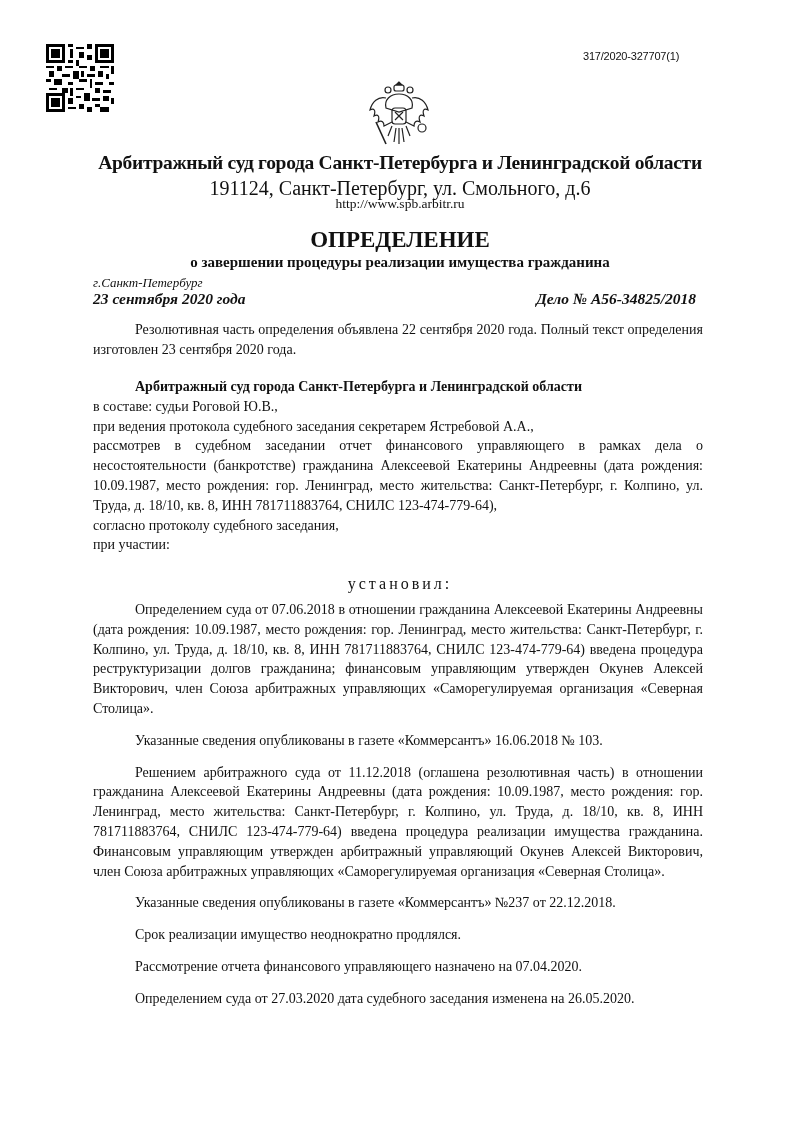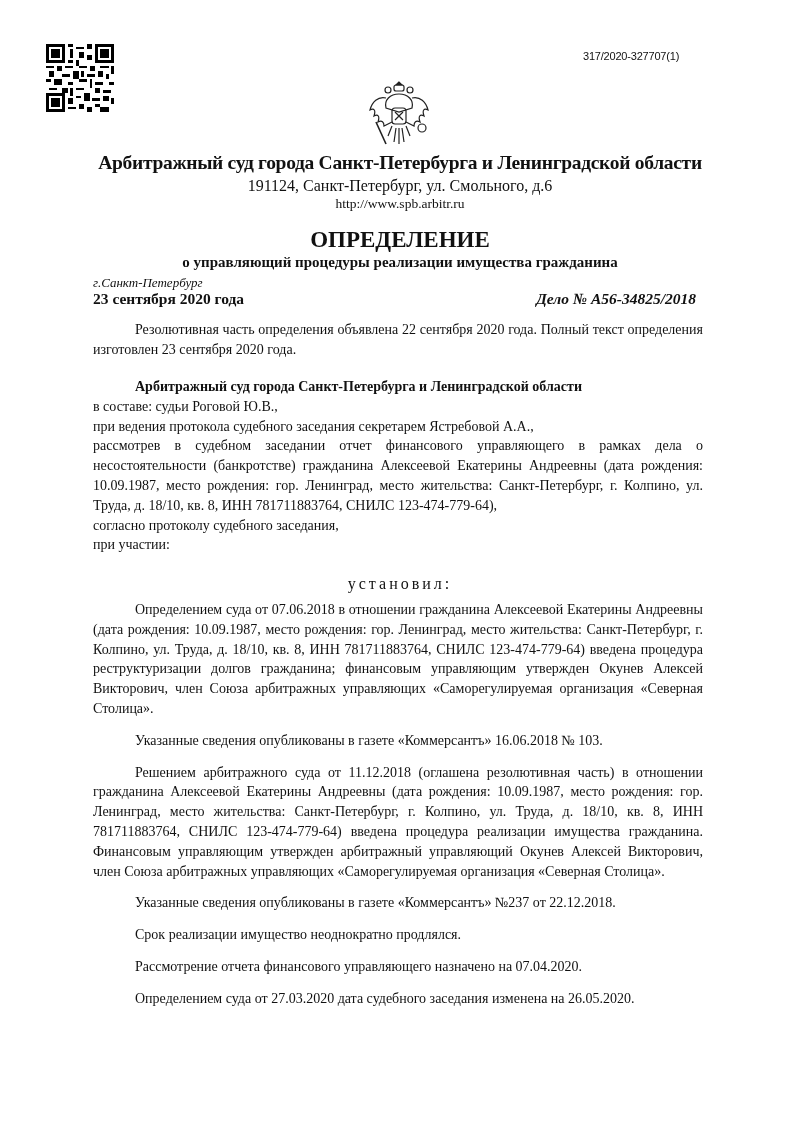--- a/index.html
+++ b/index.html
@@ -2,26 +2,26 @@
 <html><head>
 <meta charset="utf-8">
 <style>
   html, body { margin: 0; padding: 0; background: #ffffff; }
   body { width: 800px; height: 1131px; position: relative; overflow: hidden; color: #111; font-family: "Liberation Serif", serif; }
   .qr { position: absolute; left: 46px; top: 44px; width: 68px; height: 68px; }
   .docnum { position: absolute; left: 583px; top: 50px; font-family: "Liberation Sans", sans-serif; font-size: 11px; letter-spacing: -0.2px; }
   .emblem { position: absolute; left: 364px; top: 78px; width: 70px; height: 72px; }
   .court { position: absolute; left: 0; width: 800px; text-align: center; }
   .court-name { top: 152px; font-size: 19.5px; font-weight: bold; letter-spacing: -0.3px; }
-  .court-addr { top: 177px; font-size: 16px; }
+  .court-addr { top: 177px; font-size: 20px; }
   .court-url { top: 196px; font-size: 13.5px; }
   .title { position: absolute; left: 0; width: 800px; top: 227px; text-align: center; font-size: 23px; font-weight: bold; }
   .subtitle { position: absolute; left: 0; width: 800px; top: 254px; text-align: center; font-size: 15px; font-weight: bold; }
   .city { position: absolute; left: 93px; top: 275px; font-size: 13px; font-style: italic; }
-  .date { position: absolute; left: 93px; top: 290px; font-size: 15.5px; font-weight: bold; }
+  .date { position: absolute; left: 93px; top: 290px; font-size: 15.5px; font-style: italic; font-weight: bold; }
   .case { position: absolute; right: 104px; top: 290px; font-size: 15.5px; font-style: italic; font-weight: bold; }
   .body { position: absolute; left: 93px; width: 610px; font-size: 14px; line-height: 19.8px; text-align: justify; }
   .body p { margin: 0; }
   .ind { text-indent: 42px; }
   .p1 { top: 320px; }
   .panel { top: 377px; }
   .panel .court-bold { font-weight: bold; text-indent: 42px; }
   .ustanovil { position: absolute; left: 0; width: 800px; top: 575px; text-align: center; font-size: 16px; font-weight: normal; letter-spacing: 3px; }
   .facts { top: 600px; }
   .facts p { margin-bottom: 12px; }
@@ -106,21 +106,21 @@
     <path d="M12 44 l10 22" stroke-width="1.6"></path>
     <circle cx="58" cy="50" r="4"></circle>
   </g>
 </svg>
 
 <div class="court court-name">Арбитражный суд города Санкт-Петербурга и Ленинградской области</div>
 <div class="court court-addr">191124, Санкт-Петербург, ул. Смольного, д.6</div>
 <div class="court court-url">http://www.spb.arbitr.ru</div>
 
 <div class="title">ОПРЕДЕЛЕНИЕ</div>
-<div class="subtitle">о управляющий процедуры реализации имущества гражданина</div>
+<div class="subtitle">о завершении процедуры реализации имущества гражданина</div>
 
 <div class="city">г.Санкт-Петербург</div>
 <div class="date">23 сентября 2020 года</div>
 <div class="case">Дело № А56-34825/2018</div>
 
 <div class="body p1">
   <p class="ind">Резолютивная часть определения объявлена 22 сентября 2020 года. Полный текст определения изготовлен 23 сентября 2020 года.</p>
 </div>
 
 <div class="body panel">

